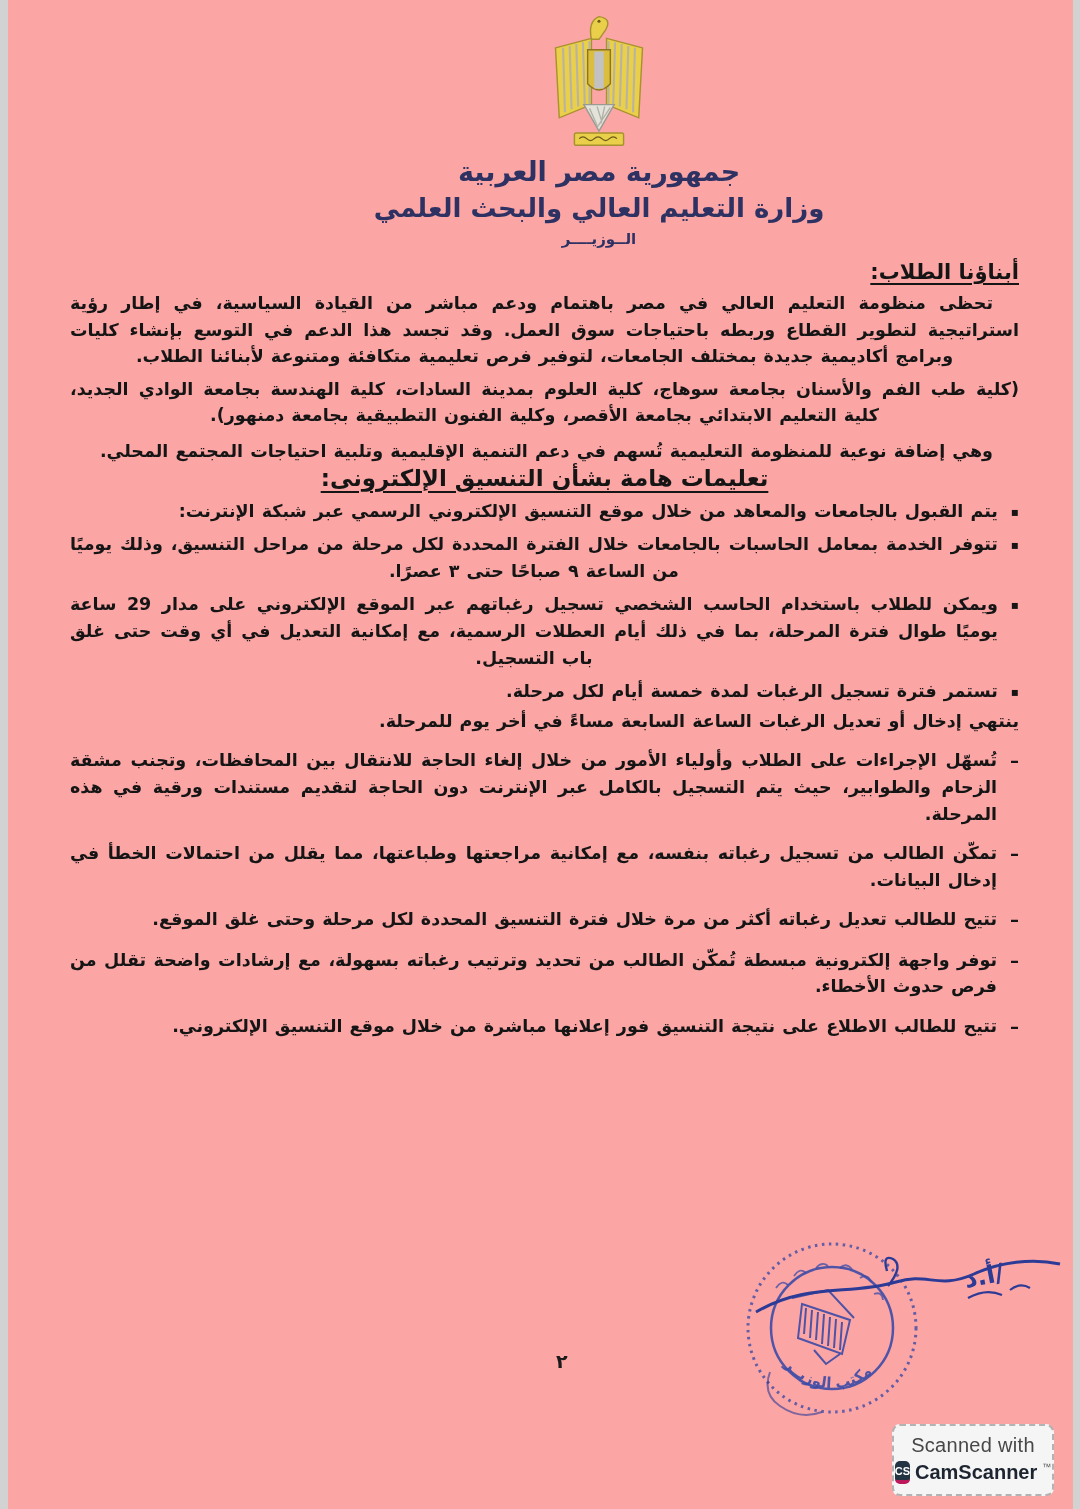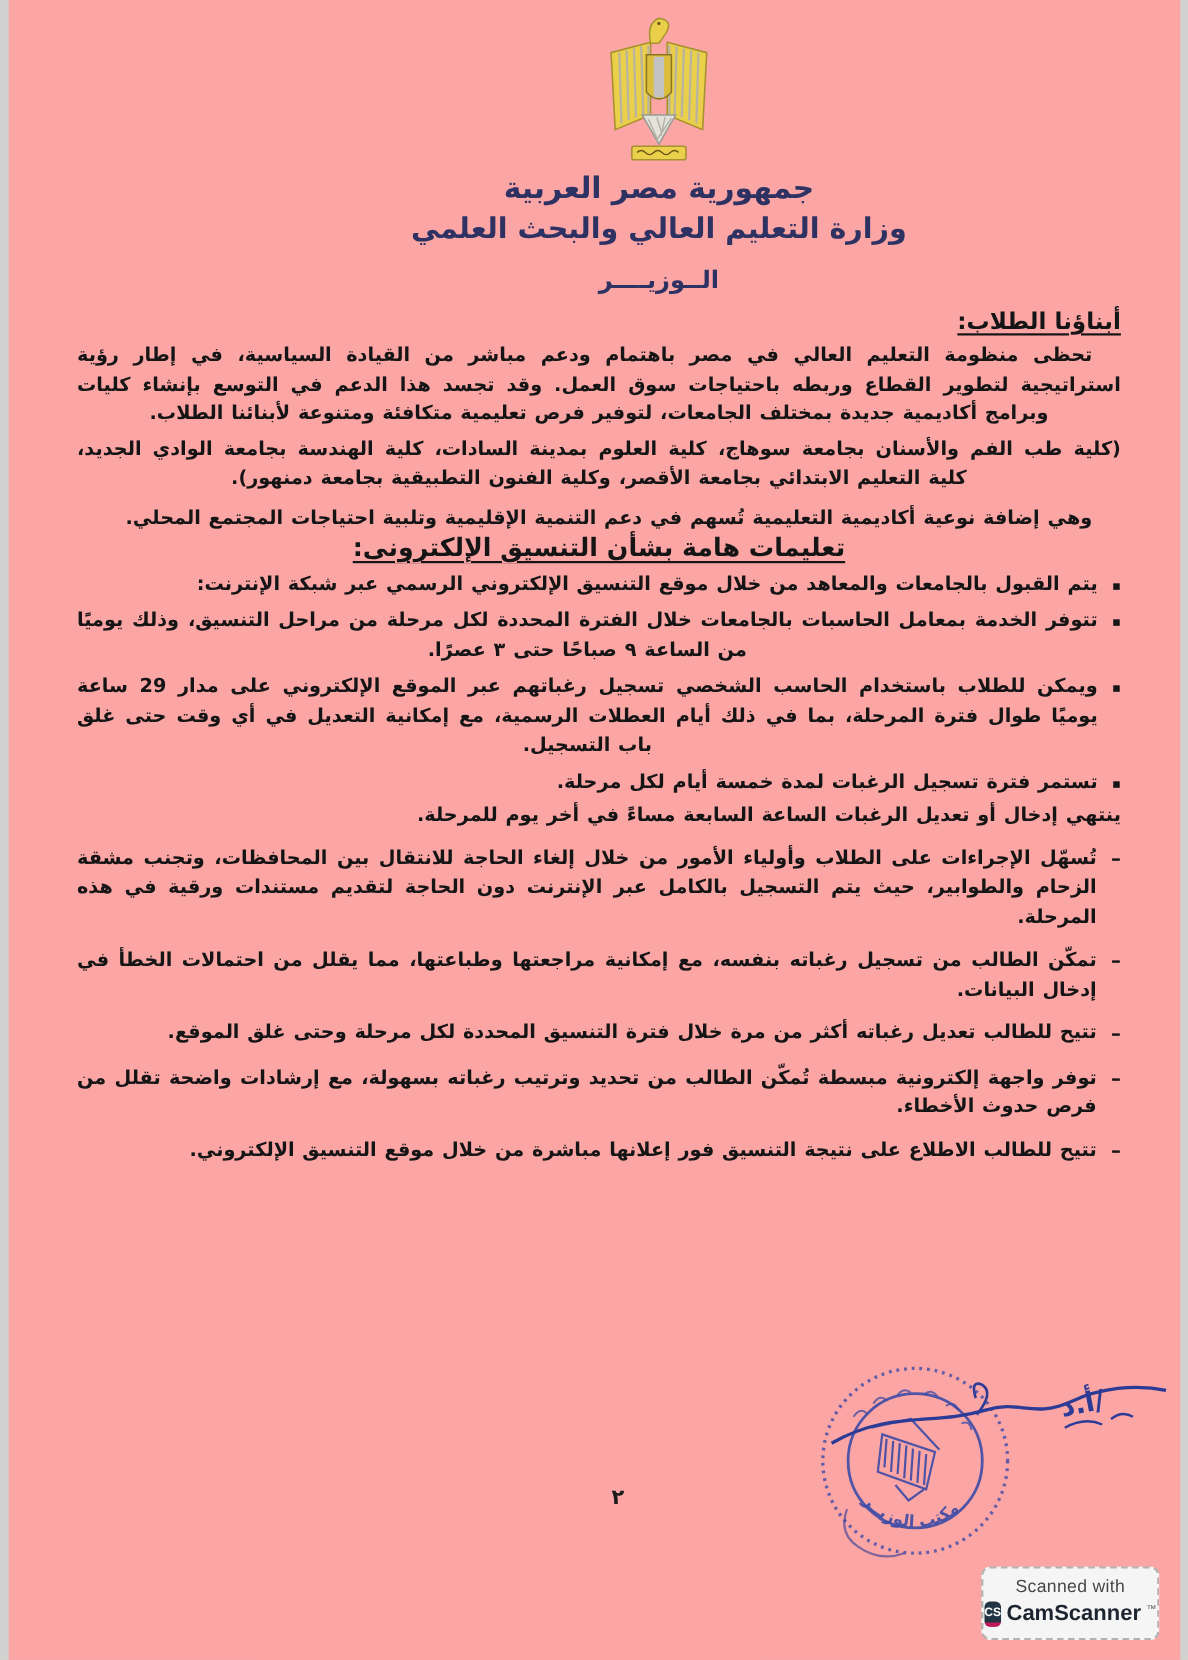--- a/index.html
+++ b/index.html
@@ -17,21 +17,21 @@
     position:relative; height:100%;
     padding:10px 54px 0 62px;
     direction:rtl; color:#151515;
   }
   
   .header { width:480px; margin-left:0; margin-right:180px; text-align:center; }
   .emblem { width:116px; height:140px; display:inline-block; }
   .h-line { font-weight:bold; color:#2d3263; white-space:nowrap; }
   .h-line1 { font-size:27px; margin-top:2px; }
   .h-line2 { font-size:26px; margin-top:6px; }
-  .h-line3 { font-size:22px; margin-top:20px; letter-spacing:1px; }
+  .h-line3 { font-size:15px; margin-top:7px; letter-spacing:1px; }
   
   .sal {
     font-size:21px; font-weight:bold; margin-top:12px;
     text-decoration:underline; text-underline-offset:4px; text-decoration-thickness:2px;
   }
   .para { font-size:17.5px; font-weight:bold; line-height:1.52; margin-top:6px; word-spacing:1px; }
   .just { text-align:justify; }
   .last-center { text-align-last:center; }
   .indent { text-indent:26px; }
   .sec-heading {
@@ -52,21 +52,21 @@
   }
   
   .stamp-wrap { position:absolute; left:722px; top:1232px; width:345px; height:240px; }
   .page-number { position:absolute; left:548px; top:1350px; font-size:19px; font-weight:bold; color:#1a1a1a; }
   .badge {
     position:absolute; left:884px; top:1424px; width:162px;
     background:#f5f5f5; border:2px dashed #b3b3b3; border-radius:8px;
     padding:8px 8px 10px; text-align:center;
     font-family:"Liberation Sans", sans-serif;
   }
-  .badge-l1 { font-size:16px; color:#474747; letter-spacing:.3px; }
+  .badge-l1 { font-size:20px; color:#474747; letter-spacing:.3px; }
   .badge-l2 { display:flex; align-items:center; justify-content:center; gap:5px; margin-top:4px; }
   .cs-logo {
     width:23px; height:23px; border-radius:5px;
     background:#223343; border-bottom:4px solid #be185d;
     color:#fff; font-size:11px; font-weight:bold;
     display:flex; align-items:center; justify-content:center;
   }
   .cs-name { font-size:20px; font-weight:bold; color:#1d2530; }
   .cs-tm { font-size:9px; color:#555; vertical-align:top; position:relative; top:-6px; }
 </style>
@@ -96,21 +96,21 @@
         <path d="M39 136 q4 -4 8 0 q4 4 8 0 q4 -4 8 0 q4 4 8 0 q4 -4 8 0" fill="none" stroke="#6b5a1a" stroke-width="1.3"></path>
       </svg>
       <div class="h-line h-line1">جمهورية مصر العربية</div>
       <div class="h-line h-line2">وزارة التعليم العالي والبحث العلمي</div>
       <div class="h-line h-line3">الــوزيــــر</div>
     </div>
 
     <div class="sal">أبناؤنا الطلاب:</div>
     <div class="para just last-center indent">تحظى منظومة التعليم العالي في مصر باهتمام ودعم مباشر من القيادة السياسية، في إطار رؤية استراتيجية لتطوير القطاع وربطه باحتياجات سوق العمل. وقد تجسد هذا الدعم في التوسع بإنشاء كليات وبرامج أكاديمية جديدة بمختلف الجامعات، لتوفير فرص تعليمية متكافئة ومتنوعة لأبنائنا الطلاب.</div>
     <div class="para just last-center">(كلية طب الفم والأسنان بجامعة سوهاج، كلية العلوم بمدينة السادات، كلية الهندسة بجامعة الوادي الجديد، كلية التعليم الابتدائي بجامعة الأقصر، وكلية الفنون التطبيقية بجامعة دمنهور).</div>
-    <div class="para indent" style="margin-top:9px;">وهي إضافة نوعية أكاديمية التعليمية تُسهم في دعم التنمية الإقليمية وتلبية احتياجات المجتمع المحلي.</div>
+    <div class="para indent" style="margin-top:9px;">وهي إضافة نوعية للمنظومة التعليمية تُسهم في دعم التنمية الإقليمية وتلبية احتياجات المجتمع المحلي.</div>
 
     <div class="sec-heading center">تعليمات هامة بشأن التنسيق الإلكترونى:</div>
 
     <div class="bitem">
       <span class="bmark">▪</span>
       <div class="btext">يتم القبول بالجامعات والمعاهد من خلال موقع التنسيق الإلكتروني الرسمي عبر شبكة الإنترنت:</div>
     </div>
 
 
     <div class="bitem">

